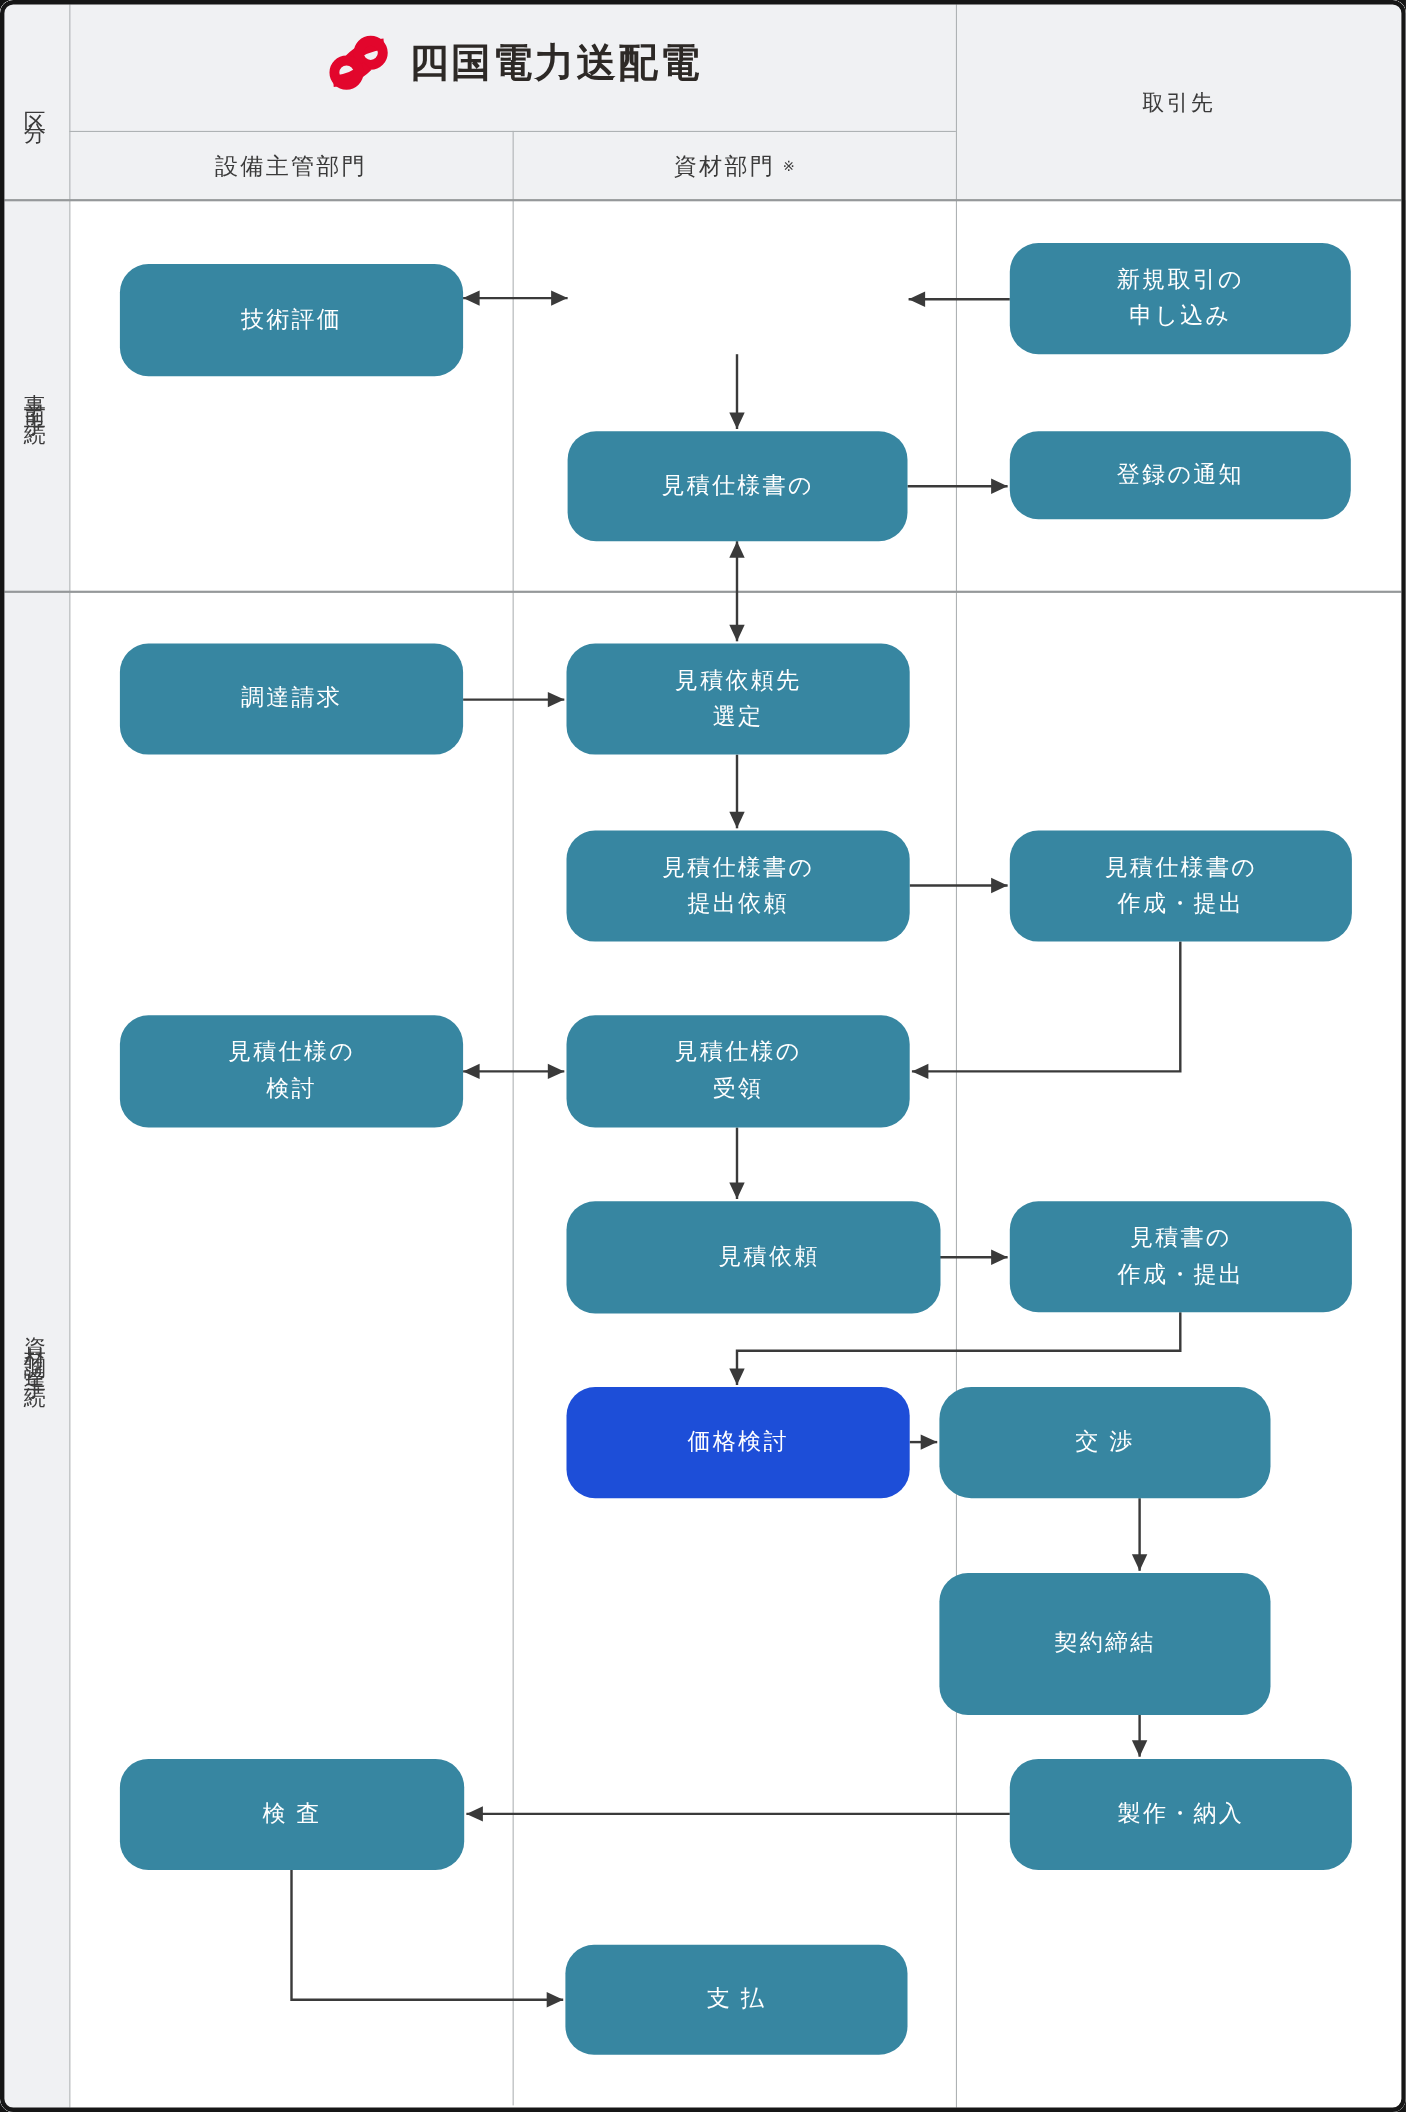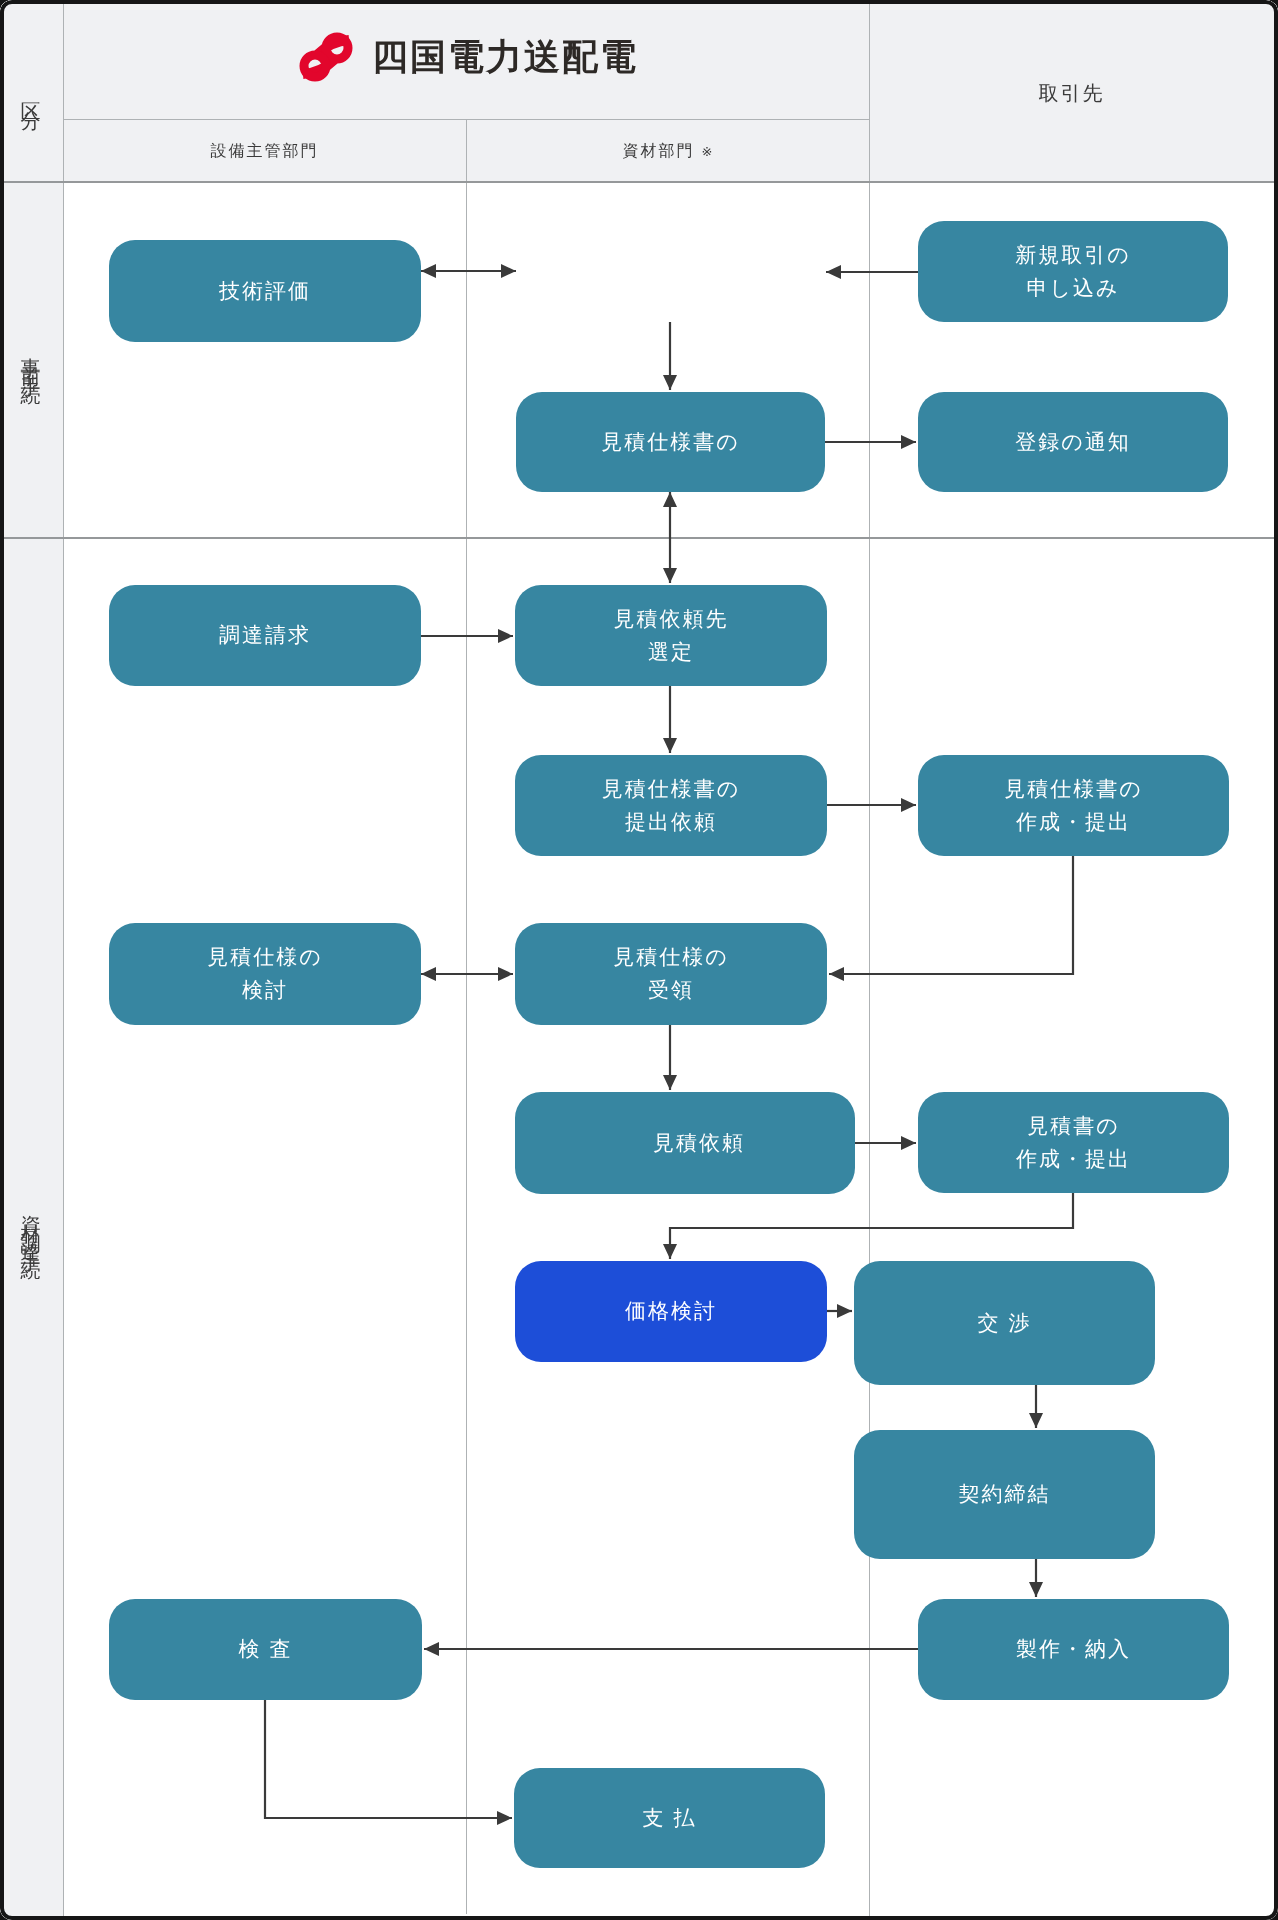--- a/index.html
+++ b/index.html
@@ -4,21 +4,21 @@
 <style>
   html,body{margin:0;padding:0;background:#141414;}
   body{font-family:"Liberation Sans","DejaVu Sans",sans-serif;}
   #frame{position:relative;width:1278px;height:1920px;background:#ffffff;overflow:hidden;border-radius:12px;}
   .abs{position:absolute;}
   .bg-top{left:0;top:0;width:1278px;height:182px;background:#f0f1f3;}
   .bg-left{left:0;top:0;width:63px;height:1920px;background:#f0f1f3;}
   .gridline{background:#aeb2b4;}
   .gridline.strong{background:#95989a;}
   .hdr-cell{display:flex;align-items:center;justify-content:center;color:#3a3a3a;}
-  .hdr-label{font-size:16px;letter-spacing:2px;color:#3a3a3a;}
+  .hdr-label{font-size:21px;letter-spacing:2px;color:#3a3a3a;}
   .note-sup{font-size:13px;vertical-align:super;margin-left:7px;color:#3a3a3a;}
   .vtext{writing-mode:vertical-rl;text-orientation:upright;letter-spacing:0.45em;font-size:20px;color:#3a3a3a;}
   .company{display:flex;align-items:center;justify-content:center;gap:14px;}
   .company-name{font-size:36px;font-weight:bold;color:#2d2926;letter-spacing:2px;}
   .node{position:absolute;border-radius:26px;display:flex;align-items:center;justify-content:center;
         text-align:center;color:#ffffff;font-size:21px;letter-spacing:2px;line-height:1.55;white-space:pre-line;}
   #edges{position:absolute;left:0;top:0;z-index:3;}
   #nodes{position:absolute;left:0;top:0;width:100%;height:100%;z-index:4;}
   .hdr-layer{z-index:2;}
   #border-overlay{position:absolute;inset:0;border:4px solid #161616;border-radius:12px;pointer-events:none;z-index:9;}
@@ -148,37 +148,37 @@
         <polyline points="265,1700 265,1818 512,1818" fill="none" stroke="#3a3a3a" stroke-width="2.2"></polyline>
         <polygon points="512,1818 497,1825 497,1811" fill="#3a3a3a"></polygon>
       </g>
     </svg>
 
   <div id="nodes">
       <div class="node" style="left: 109px; top: 220px; width: 312px; height: 102px; background: rgb(55, 134, 161); color: rgb(255, 255, 255); margin-top: 20px;">技術評価</div>
       <div class="node" style="left: 918px; top: 221px; width: 310px; height: 101px; background: rgb(55, 134, 161); color: rgb(255, 255, 255);">新規取引の
 申し込み</div>
       <div class="node" style="left: 516px; top: 392px; width: 309px; height: 100px; background: rgb(55, 134, 161); color: rgb(255, 255, 255);">見積仕様書の</div>
-      <div class="node" style="left: 918px; top: 392px; width: 310px; height: 100px; background: rgb(55, 134, 161); color: rgb(255, 255, 255);">登録の通知</div>
+      <div class="node" style="left: 918px; top: 392px; width: 310px; height: 80px; background: rgb(55, 134, 161); color: rgb(255, 255, 255);">登録の通知</div>
       <div class="node" style="left: 109px; top: 585px; width: 312px; height: 101px; background: rgb(55, 134, 161); color: rgb(255, 255, 255);">調達請求</div>
       <div class="node" style="left: 515px; top: 585px; width: 312px; height: 101px; background: rgb(55, 134, 161); color: rgb(255, 255, 255);">見積依頼先
 選定</div>
       <div class="node" style="left: 515px; top: 755px; width: 312px; height: 101px; background: rgb(55, 134, 161); color: rgb(255, 255, 255);">見積仕様書の
 提出依頼</div>
       <div class="node" style="left: 918px; top: 755px; width: 311px; height: 101px; background: rgb(55, 134, 161); color: rgb(255, 255, 255);">見積仕様書の
 作成・提出</div>
       <div class="node" style="left: 109px; top: 923px; width: 312px; height: 102px; background: rgb(55, 134, 161); color: rgb(255, 255, 255);">見積仕様の
 検討</div>
       <div class="node" style="left: 515px; top: 923px; width: 312px; height: 102px; background: rgb(55, 134, 161); color: rgb(255, 255, 255);">見積仕様の
 受領</div>
       <div class="node" style="left: 515px; top: 1092px; width: 312px; height: 102px; background: rgb(55, 134, 161); color: rgb(255, 255, 255); padding-left: 28px;">見積依頼</div>
       <div class="node" style="left: 918px; top: 1092px; width: 311px; height: 101px; background: rgb(55, 134, 161); color: rgb(255, 255, 255);">見積書の
 作成・提出</div>
       <div class="node" style="left: 515px; top: 1261px; width: 312px; height: 101px; background: #1d4ed8; color: rgb(255, 255, 255);">価格検討</div>
-      <div class="node" style="left: 854px; top: 1261px; width: 301px; height: 124px; background: rgb(55, 134, 161); color: rgb(255, 255, 255);">交 渉</div>
+      <div class="node" style="left: 854px; top: 1261px; width: 301px; height: 101px; background: rgb(55, 134, 161); color: rgb(255, 255, 255); border-radius: 29px;">交 渉</div>
       <div class="node" style="left: 854px; top: 1430px; width: 301px; height: 129px; background: rgb(55, 134, 161); color: rgb(255, 255, 255);">契約締結</div>
       <div class="node" style="left: 918px; top: 1599px; width: 311px; height: 101px; background: rgb(55, 134, 161); color: rgb(255, 255, 255);">製作・納入</div>
       <div class="node" style="left: 109px; top: 1599px; width: 313px; height: 101px; background: rgb(55, 134, 161); color: rgb(255, 255, 255);">検 査</div>
       <div class="node" style="left: 514px; top: 1768px; width: 311px; height: 100px; background: rgb(55, 134, 161); color: rgb(255, 255, 255);">支 払</div>
     </div>
 
   <div id="border-overlay"></div>
 </div>
 
 </body></html>

